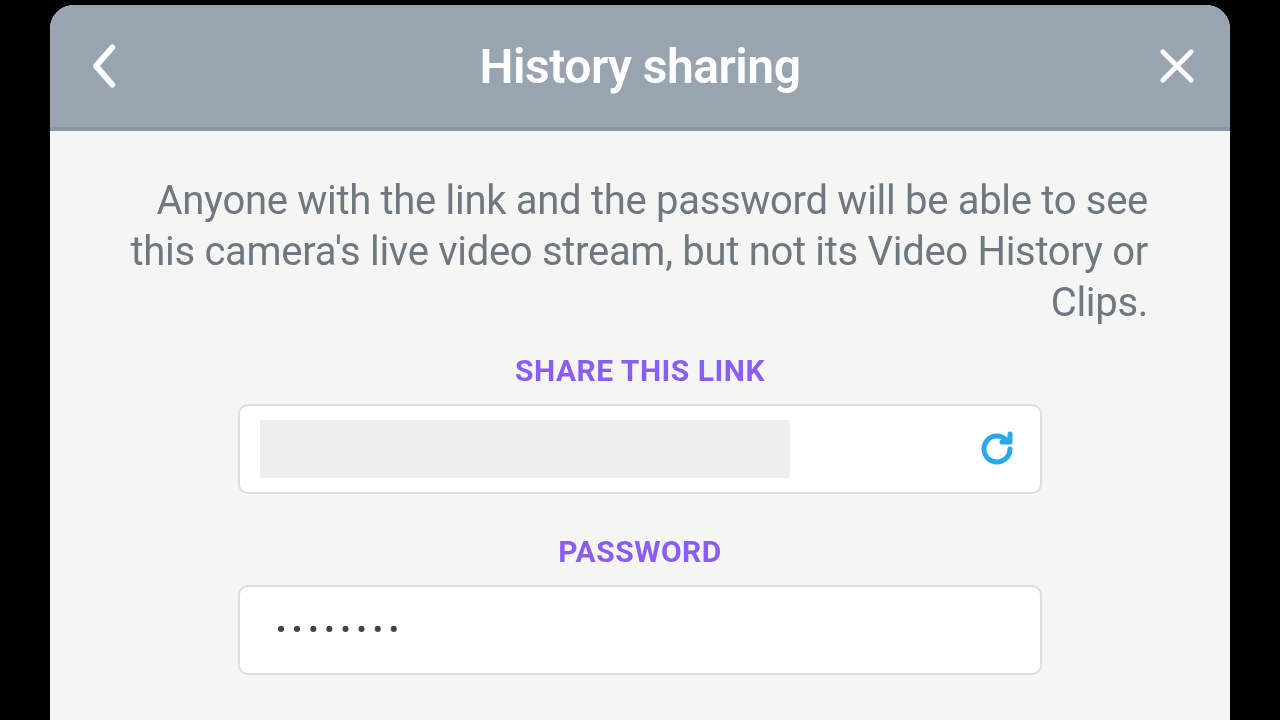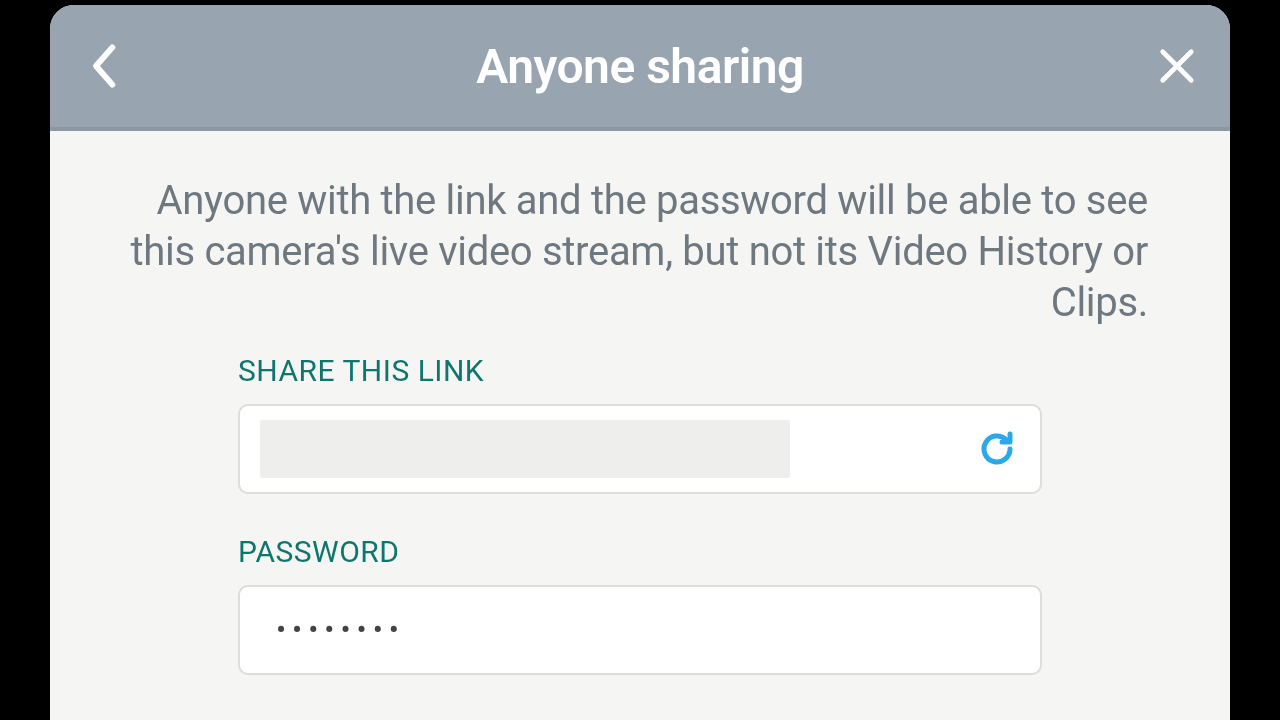--- a/index.html
+++ b/index.html
@@ -87,24 +87,25 @@
     max-width: 1060px;
     text-align: right;
   }
   .field-group {
     margin: 0 auto;
     width: 804px;
     margin-bottom: 40px;
   }
   .field-label {
     font-size: 30px;
-    font-weight: 400;
-    color: #0f766e;
+    font-weight: 700;
+    color: #8b5cf6;
     letter-spacing: 0.5px;
     margin-bottom: 16px;
+    text-align: center;
   }
   .input-wrap {
     background: #ffffff;
     border: 2px solid #dddedc;
     border-radius: 10px;
     height: 90px;
     display: flex;
     align-items: center;
     padding: 0 20px;
     position: relative;
@@ -147,21 +148,21 @@
 </head>
 <body>
 
 <div class="modal">
   <div class="modal-header">
     <div class="back-btn">
       <svg viewBox="0 0 24 40">
         <path d="M 20 4 L 6 20 L 20 36" stroke="#ffffff" stroke-width="5" fill="none" stroke-linecap="round" stroke-linejoin="round"></path>
       </svg>
     </div>
-    <div class="modal-title">Anyone sharing</div>
+    <div class="modal-title">History sharing</div>
     <div class="close-btn">
       <svg viewBox="0 0 40 40">
         <path d="M 5 5 L 35 35 M 35 5 L 5 35" stroke="#ffffff" stroke-width="5" fill="none" stroke-linecap="round"></path>
       </svg>
     </div>
   </div>
 
   <div class="modal-body">
     <p class="description">Anyone with the link and the password will be able to see this camera's live video stream, but not its Video History or Clips.</p>
 

